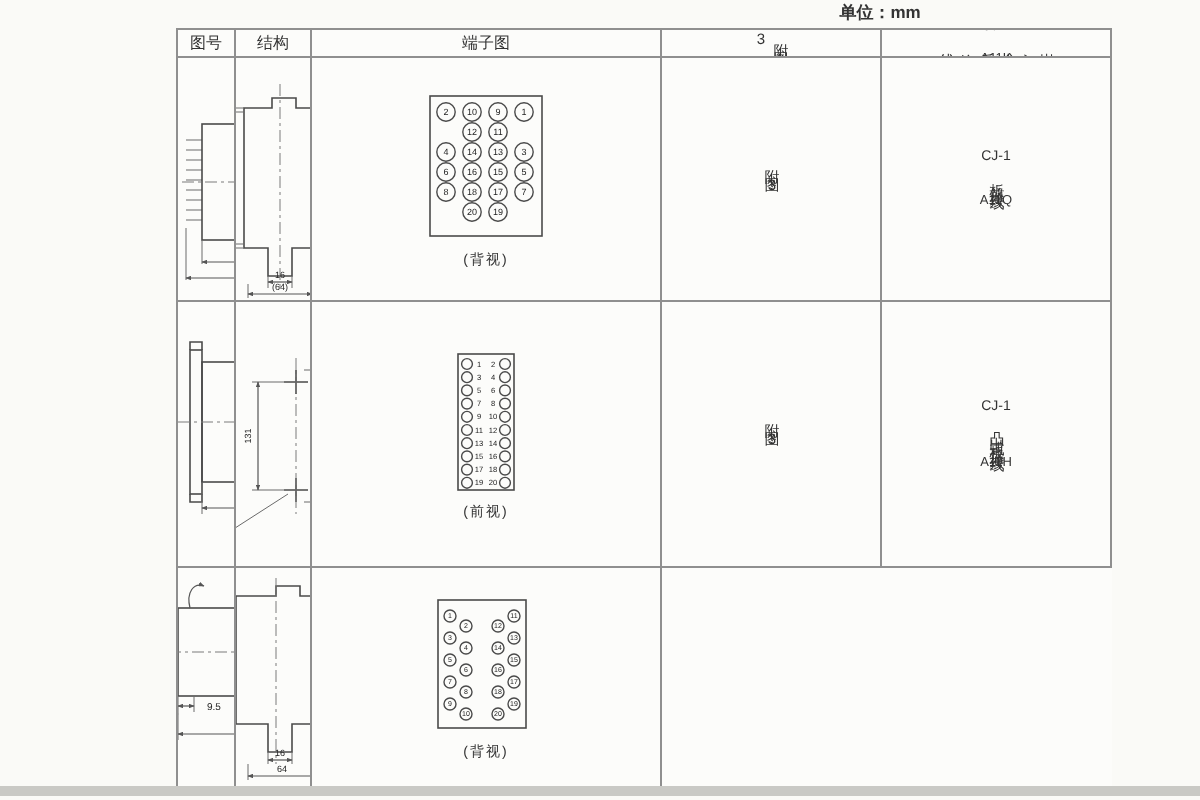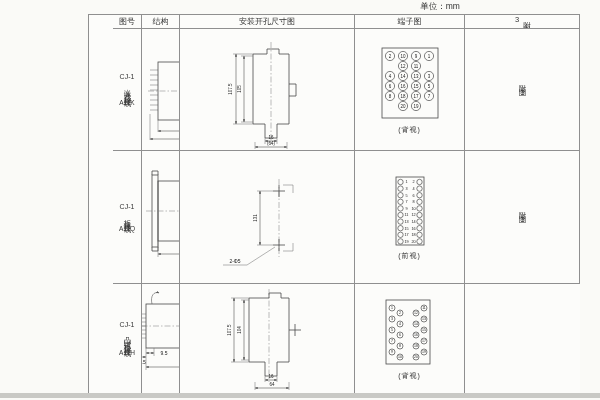--- a/index.html
+++ b/index.html
@@ -1,24 +1,24 @@
 <!DOCTYPE html>
 <html><head>
 <meta charset="utf-8">
 <style>
   html,body{margin:0;padding:0;}
   body{width:600px;height:400px;position:relative;background:#fafaf7;
        font-family:"Liberation Sans", sans-serif;color:#222;overflow:hidden;}
   .unit{position:absolute;left:408px;top:1px;width:64px;text-align:center;
-        font-size:8.5px;color:#333;}
+        font-size:8.5px;color:#333;font-weight:bold;}
   .tbl{position:absolute;left:88px;top:14px;display:grid;
        grid-template-columns:29px 38px 175px 110px 115px;
        grid-template-rows:14px 122px 133px 110px;
        border-top:1px solid #8f8f8f;border-left:1px solid #8f8f8f;
-       background:#fcfcfa;padding-left:24px;}
+       background:#fcfcfa;}
   .cell{border-right:1px solid #8f8f8f;border-bottom:1px solid #8f8f8f;
         display:flex;flex-direction:column;align-items:center;justify-content:center;
         overflow:hidden;box-sizing:border-box;}
   .hcell{font-size:8px;color:#333;justify-content:center;}
   .vfig{writing-mode:vertical-rl;text-orientation:upright;font-size:7.5px;
         letter-spacing:5px;color:#333;}
   .model{font-size:7px;color:#333;margin-bottom:3px;}
   .vname{writing-mode:vertical-rl;text-orientation:upright;font-size:7.5px;
          letter-spacing:2px;color:#333;}
   .code{font-size:6.5px;color:#333;margin-top:4px;}
@@ -51,21 +51,20 @@
     </marker>
   </defs>
 </svg>
 
 <div class="unit">单位：mm</div>
 
 <div class="tbl">
 
   <div class="cell hcell">图号</div>
   <div class="cell hcell">结构</div>
-  <div class="cell hcell">安装开孔尺寸图</div>
   <div class="cell hcell">端子图</div>
 
   <div class="cell">
     <div class="vfig">附图3</div>
   </div>
   <div class="cell">
     <div class="model">CJ-1</div>
     <div class="vname">嵌入式后接线</div>
     <div class="code">A11K</div>
   </div>

